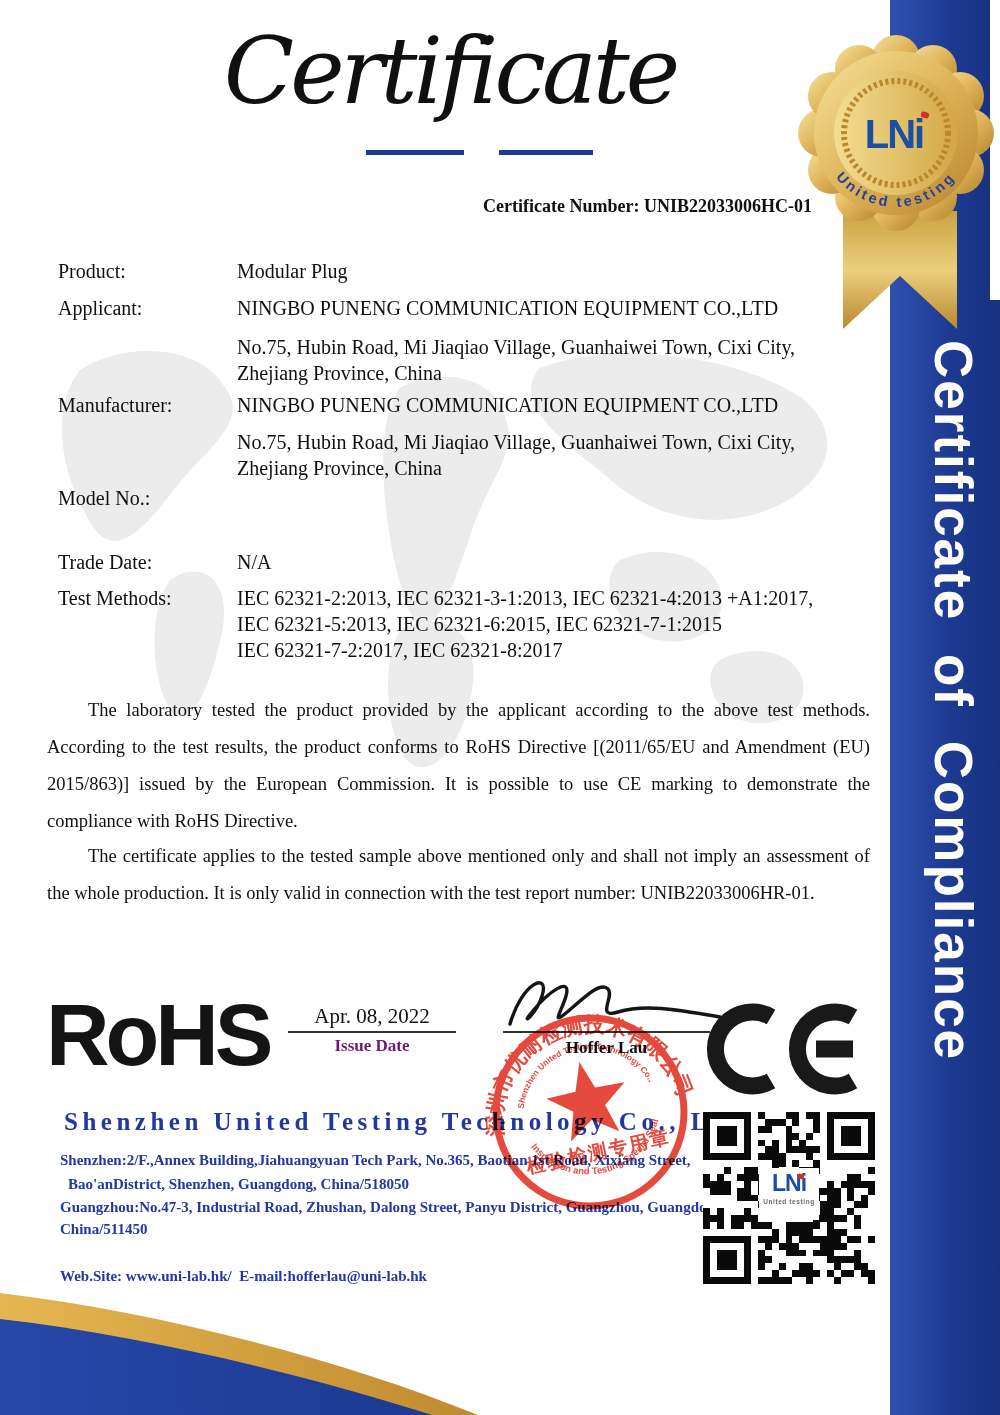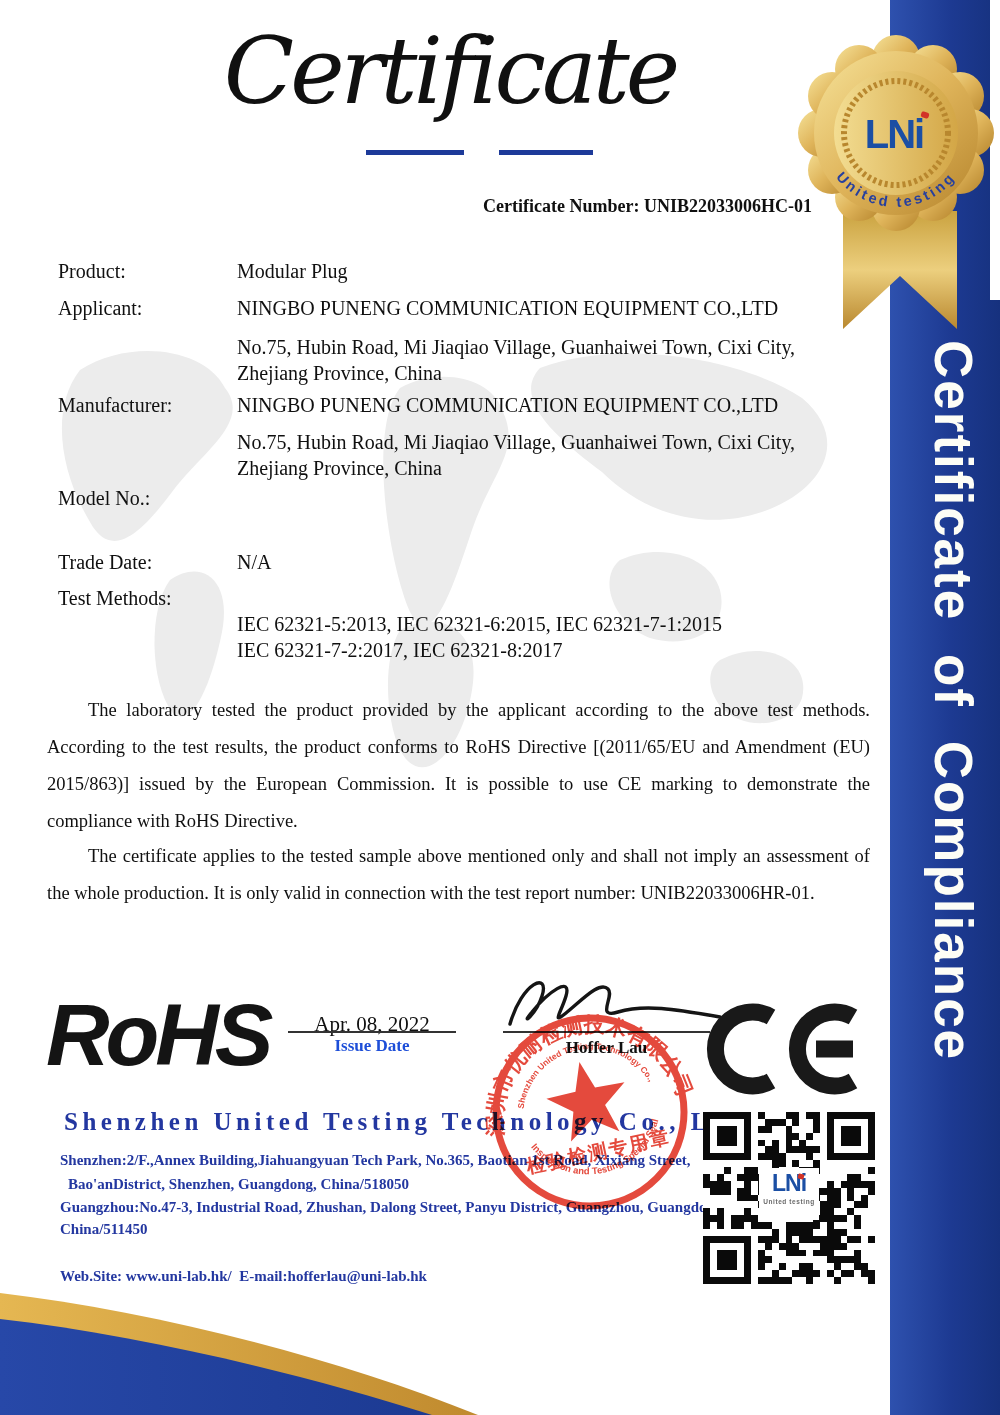--- a/index.html
+++ b/index.html
@@ -30,26 +30,26 @@
   .flabel{position:absolute;left:58px;font-size:20px;color:#101010;white-space:pre;}
   .fval{position:absolute;left:213px;font-size:20px;color:#101010;white-space:pre;z-index:1;margin-left:24px;}
 
   
   .para{position:absolute;left:47px;width:823px;font-size:18.5px;line-height:37px;
         text-align:justify;text-indent:41px;color:#101010;z-index:1;}
   .note-label{font-weight:bold;}
 
   
   .rohs{position:absolute;left:46px;top:984px;font-family:"Liberation Sans",sans-serif;
-        font-weight:bold;font-size:88px;letter-spacing:-4px;color:#141414;z-index:1;font-style:italic;}
+        font-weight:bold;font-size:88px;letter-spacing:-4px;color:#141414;z-index:1;}
   .date-value{position:absolute;left:288px;top:1004px;width:168px;text-align:center;
-              font-size:21px;color:#101010;white-space:pre;margin-top:8px;}
+              font-size:21px;color:#101010;white-space:pre;}
   .date-line{position:absolute;left:288px;top:1031px;width:168px;border-top:2px solid #333;}
   .date-label{position:absolute;left:288px;top:1036px;width:168px;text-align:center;
-              font-weight:bold;font-size:17px;color:#1d4ed8;}
+              font-weight:bold;font-size:17px;color:#701a75;}
   .sign-line{position:absolute;left:503px;top:1031px;width:207px;border-top:2px solid #333;}
   .signer{position:absolute;left:503px;top:1038px;width:207px;text-align:center;
           font-weight:bold;font-size:17px;color:#101010;}
   .signature-svg{position:absolute;left:492px;top:966px;z-index:1;}
   .ce-svg{position:absolute;left:702px;top:1000px;z-index:1;}
 
   
   .stamp{position:absolute;left:485px;top:1007px;z-index:5;opacity:.92;mix-blend-mode:multiply;}
 
   
@@ -160,20 +160,21 @@
   <div class="fval" style="top:394px">NINGBO PUNENG COMMUNICATION EQUIPMENT CO.,LTD</div>
   <div class="fval" style="top:431px">No.75, Hubin Road, Mi Jiaqiao Village, Guanhaiwei Town, Cixi City,</div>
   <div class="fval" style="top:457px">Zhejiang Province, China</div>
 
   <div class="flabel" style="top:487px">Model No.:</div>
 
   <div class="flabel" style="top:551px">Trade Date:</div>
   <div class="fval" style="top:551px">N/A</div>
 
   <div class="flabel" style="top:587px">Test Methods:</div>
+  <div class="fval" style="top:587px">IEC 62321-2:2013, IEC 62321-3-1:2013, IEC 62321-4:2013 +A1:2017,</div>
   <div class="fval" style="top:613px">IEC 62321-5:2013, IEC 62321-6:2015, IEC 62321-7-1:2015</div>
   <div class="fval" style="top:639px">IEC 62321-7-2:2017, IEC 62321-8:2017</div>
 
   <div class="para" style="top:692px">The laboratory tested the product provided by the applicant according to the above test methods. According to the test results, the product conforms to RoHS Directive [(2011/65/EU and Amendment (EU) 2015/863)] issued by the European Commission. It is possible to use CE marking to demonstrate the compliance with RoHS Directive.</div>
   <div class="para" style="top:838px">The certificate applies to the tested sample above mentioned only and shall not imply an assessment of the whole production. It is only valid in connection with the test report number: UNIB22033006HR-01.</div>
 
   <div class="rohs">RoHS</div>
 
   <div class="date-value">Apr. 08, 2022</div>
   <div class="date-line"></div>

